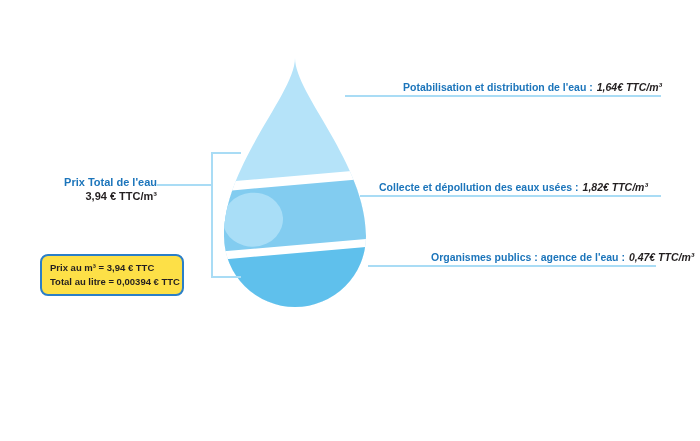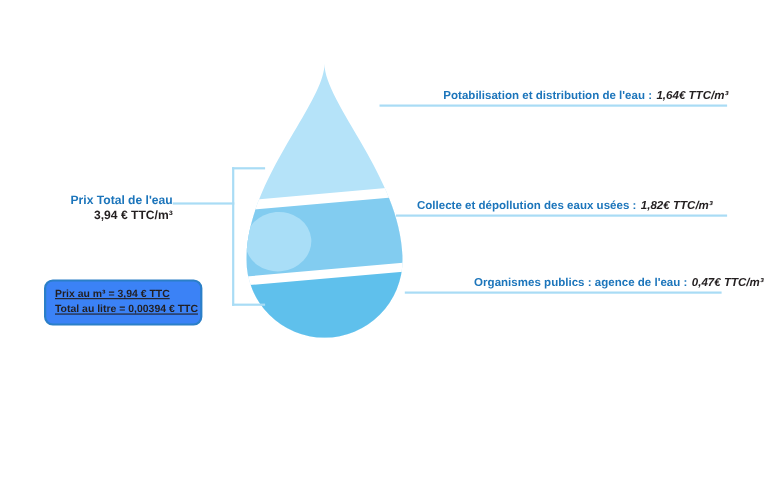--- a/index.html
+++ b/index.html
@@ -15,24 +15,23 @@
   .seg-value { color:#231f20; margin-left:4px;font-style:italic; }
   .total-block {
     position:absolute; left:35px; top:175px; width:122px;
     text-align:right; font-weight:bold; font-size:11px; line-height:14px;
   }
   .total-label { color:#1c75bb; display:block;text-align:right; }
   .total-value { color:#231f20; display:block; }
   .price-box {
     position:absolute; left:40px; top:254px; width:124px;
     border:2px solid #2b7fc8; border-radius:8px;
-    padding:5px 8px; background:#3b82f6;
+    padding:5px 8px; background:#fde047;
     font-size:9.5px; font-weight:bold; color:#231f20; line-height:14px;
     white-space:nowrap;
-    text-decoration:underline;
   }
   .price-box span { display:block; }
   .drop-svg { position:absolute; left:210px; top:56px; }
 </style>
 </head>
 <body>
 
 <div class="canvas">
 
   <svg class="drop-svg" width="170" height="258" viewBox="0 0 170 258">

